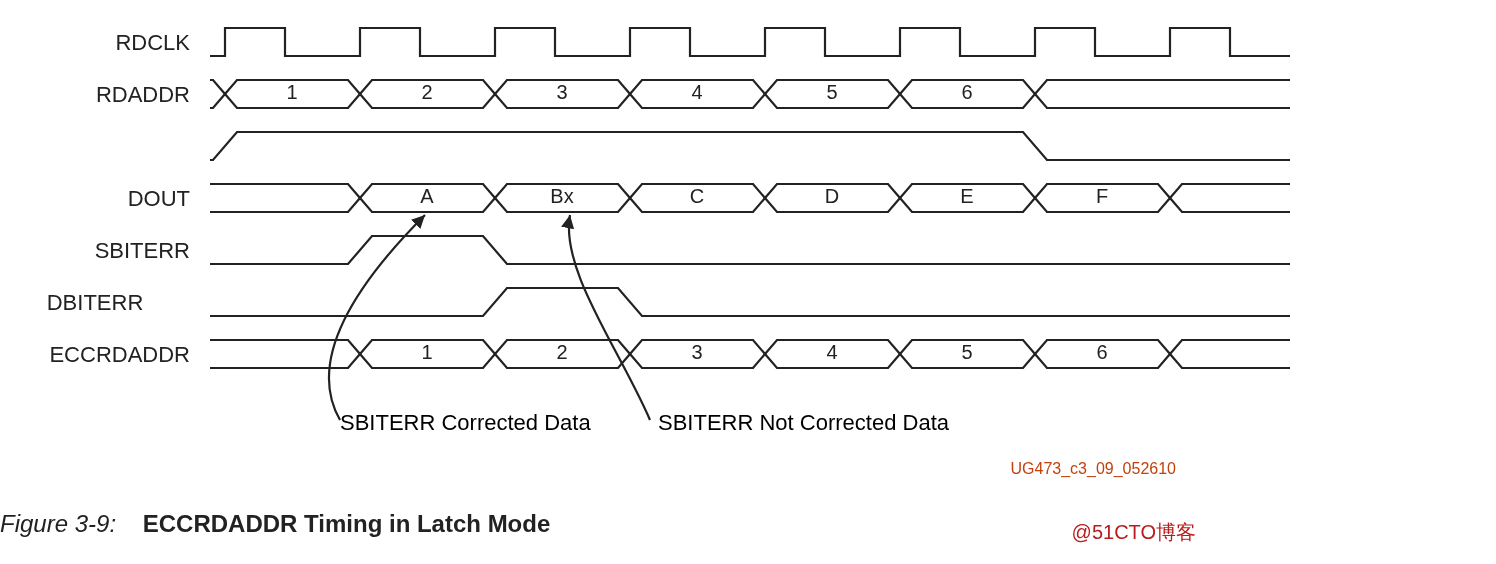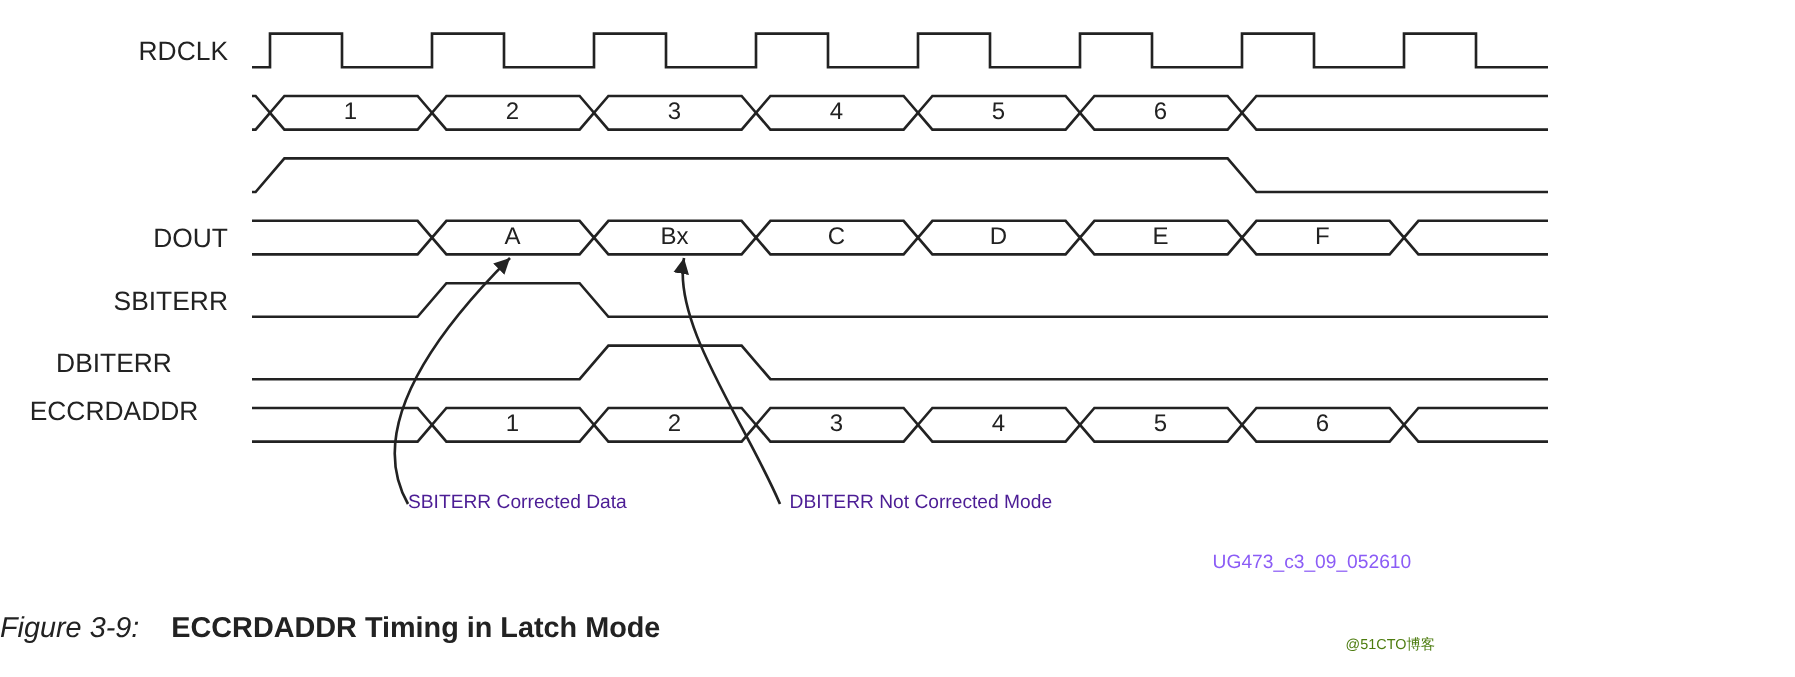--- a/index.html
+++ b/index.html
@@ -19,32 +19,32 @@
   }
   .signal-label {
     position: absolute;
     font-size: 22px;
     color: #222;
     text-align: right;
     width: 190px;
   }
   .annot {
     position: absolute;
+    font-size: 22px;
+    color: #000000;
+  }
+  .docid {
+    position: absolute;
     font-size: 16px;
-    color: #4c1d95;
-  }
-  .docid {
-    position: absolute;
-    font-size: 16px;
-    color: #8b5cf6;
+    color: #c2410c;
   }
   .watermark {
     position: absolute;
-    font-size: 12px;
-    color: #4d7c0f;
+    font-size: 20px;
+    color: #b91c1c;
     margin-left: 40px;
   }
   .caption {
     position: absolute;
     font-size: 24px;
     color: #222;
     text-align: left;
     width: 100%;
   }
   .caption .fig { font-style: italic; font-weight: normal; }
@@ -57,27 +57,28 @@
     text-anchor: middle;
     dominant-baseline: middle;
   }
 </style>
 </head>
 <body>
 
 <div class="container">
 
 <div class="signal-label" style="top:30px;">RDCLK</div>
+<div class="signal-label" style="top:82px;">RDADDR</div>
 <div class="signal-label" style="top:186px;">DOUT</div>
 <div class="signal-label" style="top:238px;">SBITERR</div>
 <div class="signal-label" style="top:290px;text-align:center;">DBITERR</div>
-<div class="signal-label" style="top:330px;text-align:center;">ECCRDADDR</div>
+<div class="signal-label" style="top:342px;">ECCRDADDR</div>
 
 <div class="annot" style="left:340px; top:410px;">SBITERR Corrected Data</div>
-<div class="annot" style="left:658px; top:410px;">DBITERR Not Corrected Mode</div>
+<div class="annot" style="left:658px; top:410px;">SBITERR Not Corrected Data</div>
 
 <div class="docid" style="right:40px; top:460px;">UG473_c3_09_052610</div>
 <div class="watermark" style="right:20px; bottom:18px;">@51CTO博客</div>
 
 <div class="caption" style="top:510px;">
   <span class="fig">Figure 3-9:</span>
   &nbsp;&nbsp;
   <span class="title">ECCRDADDR Timing in Latch Mode</span>
 </div>
 

